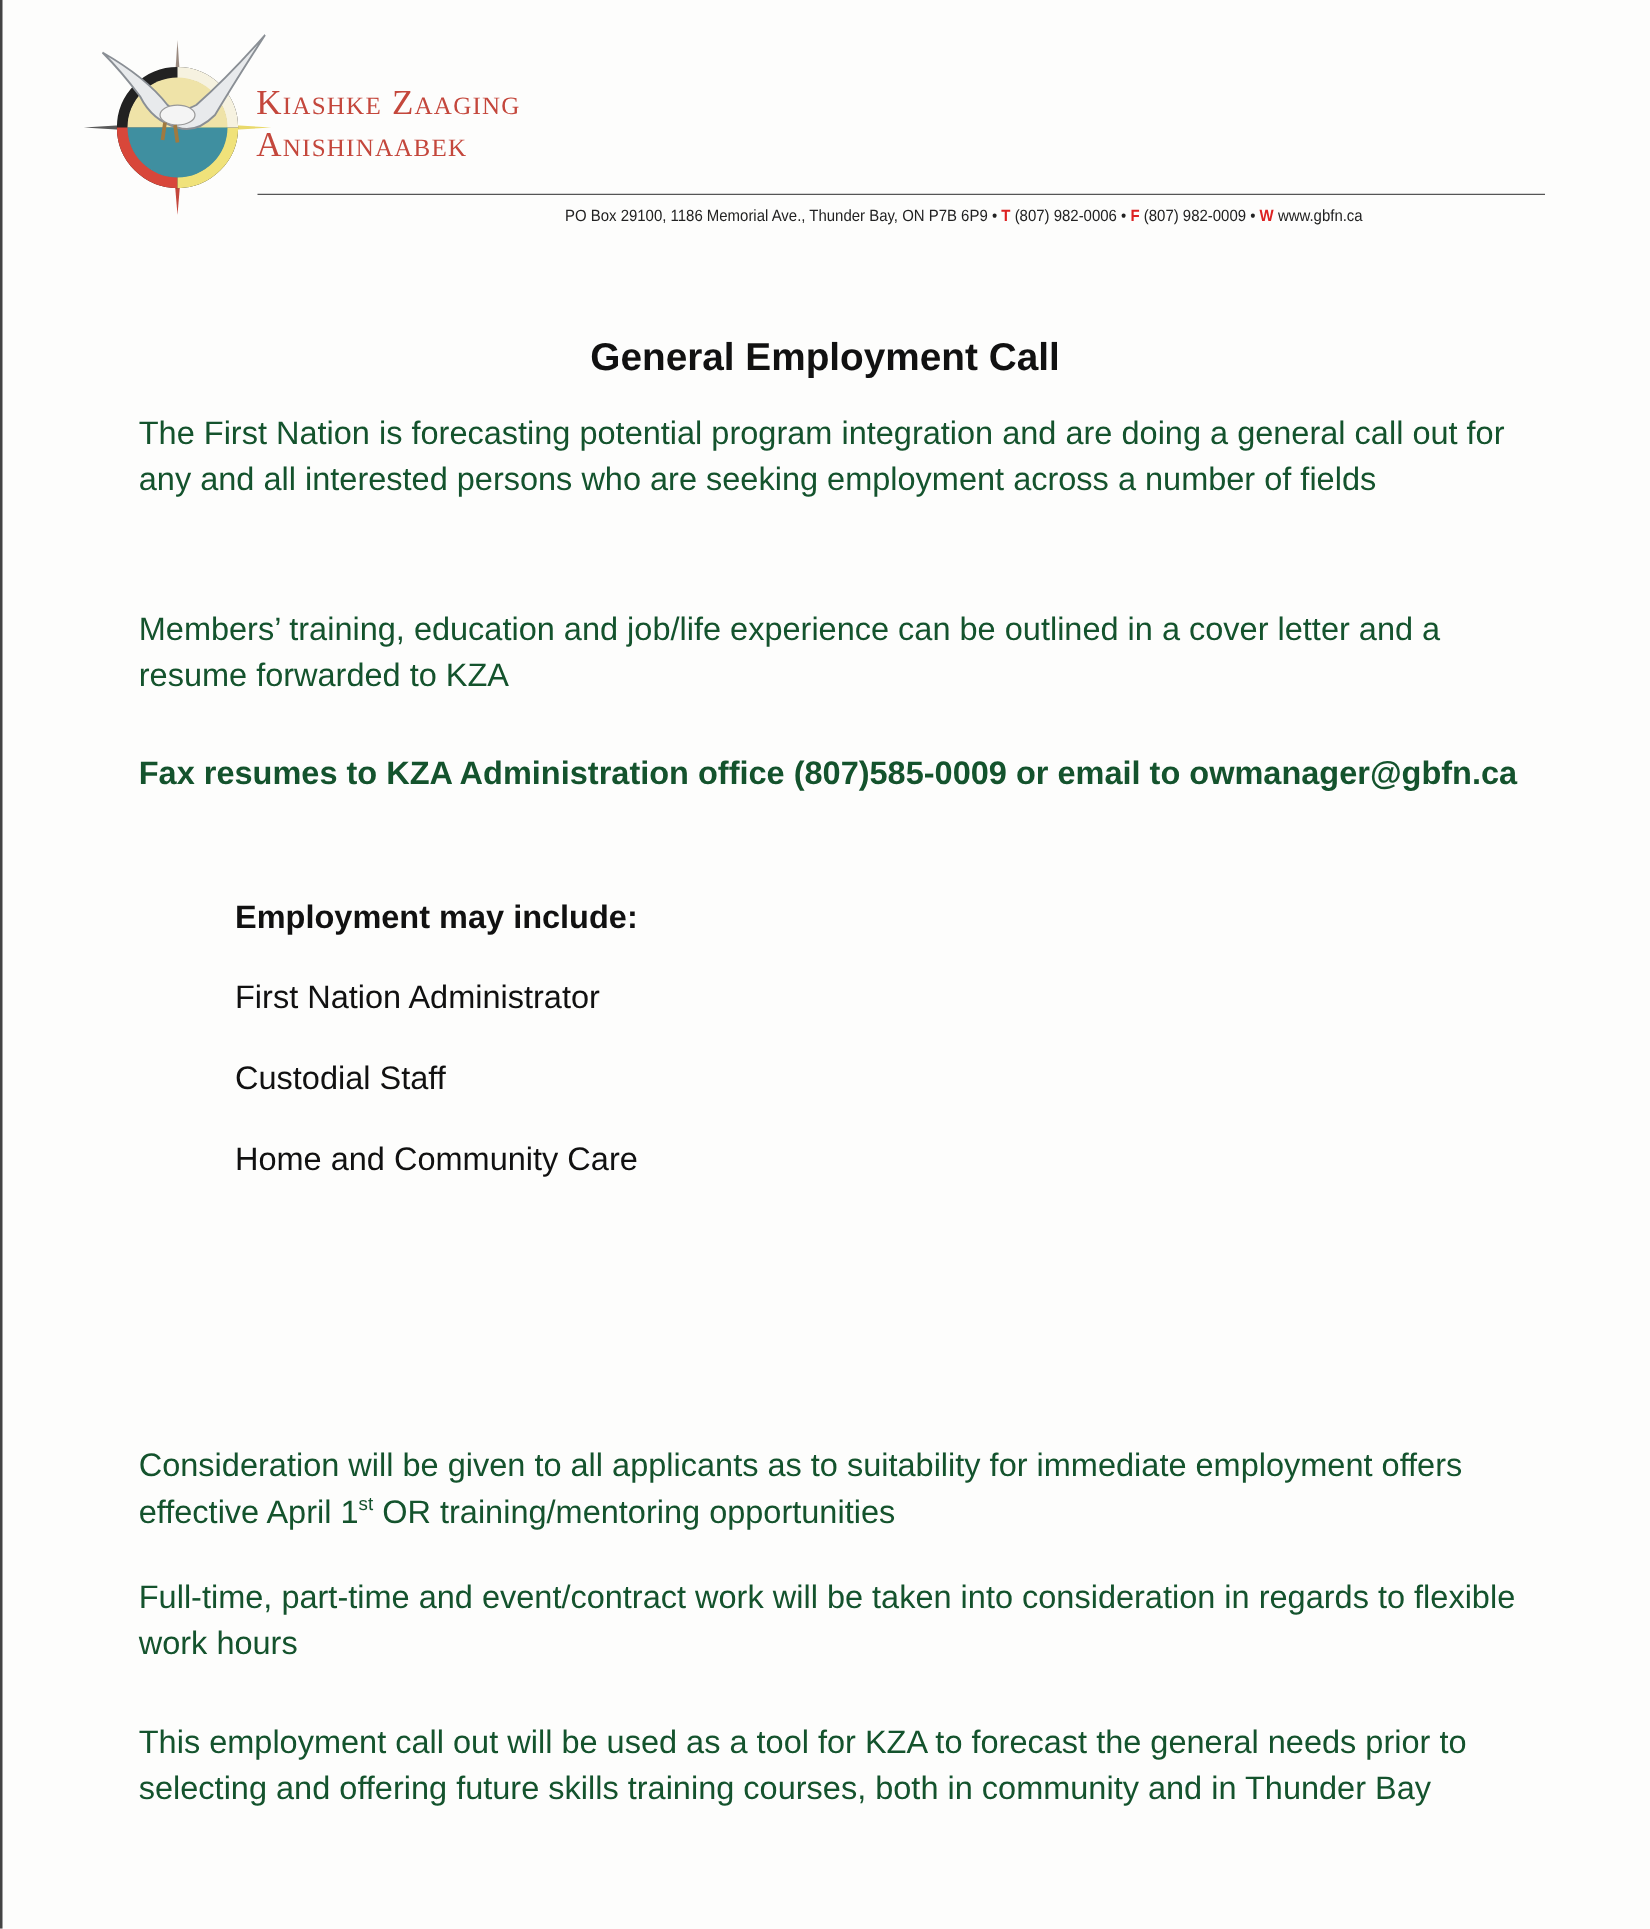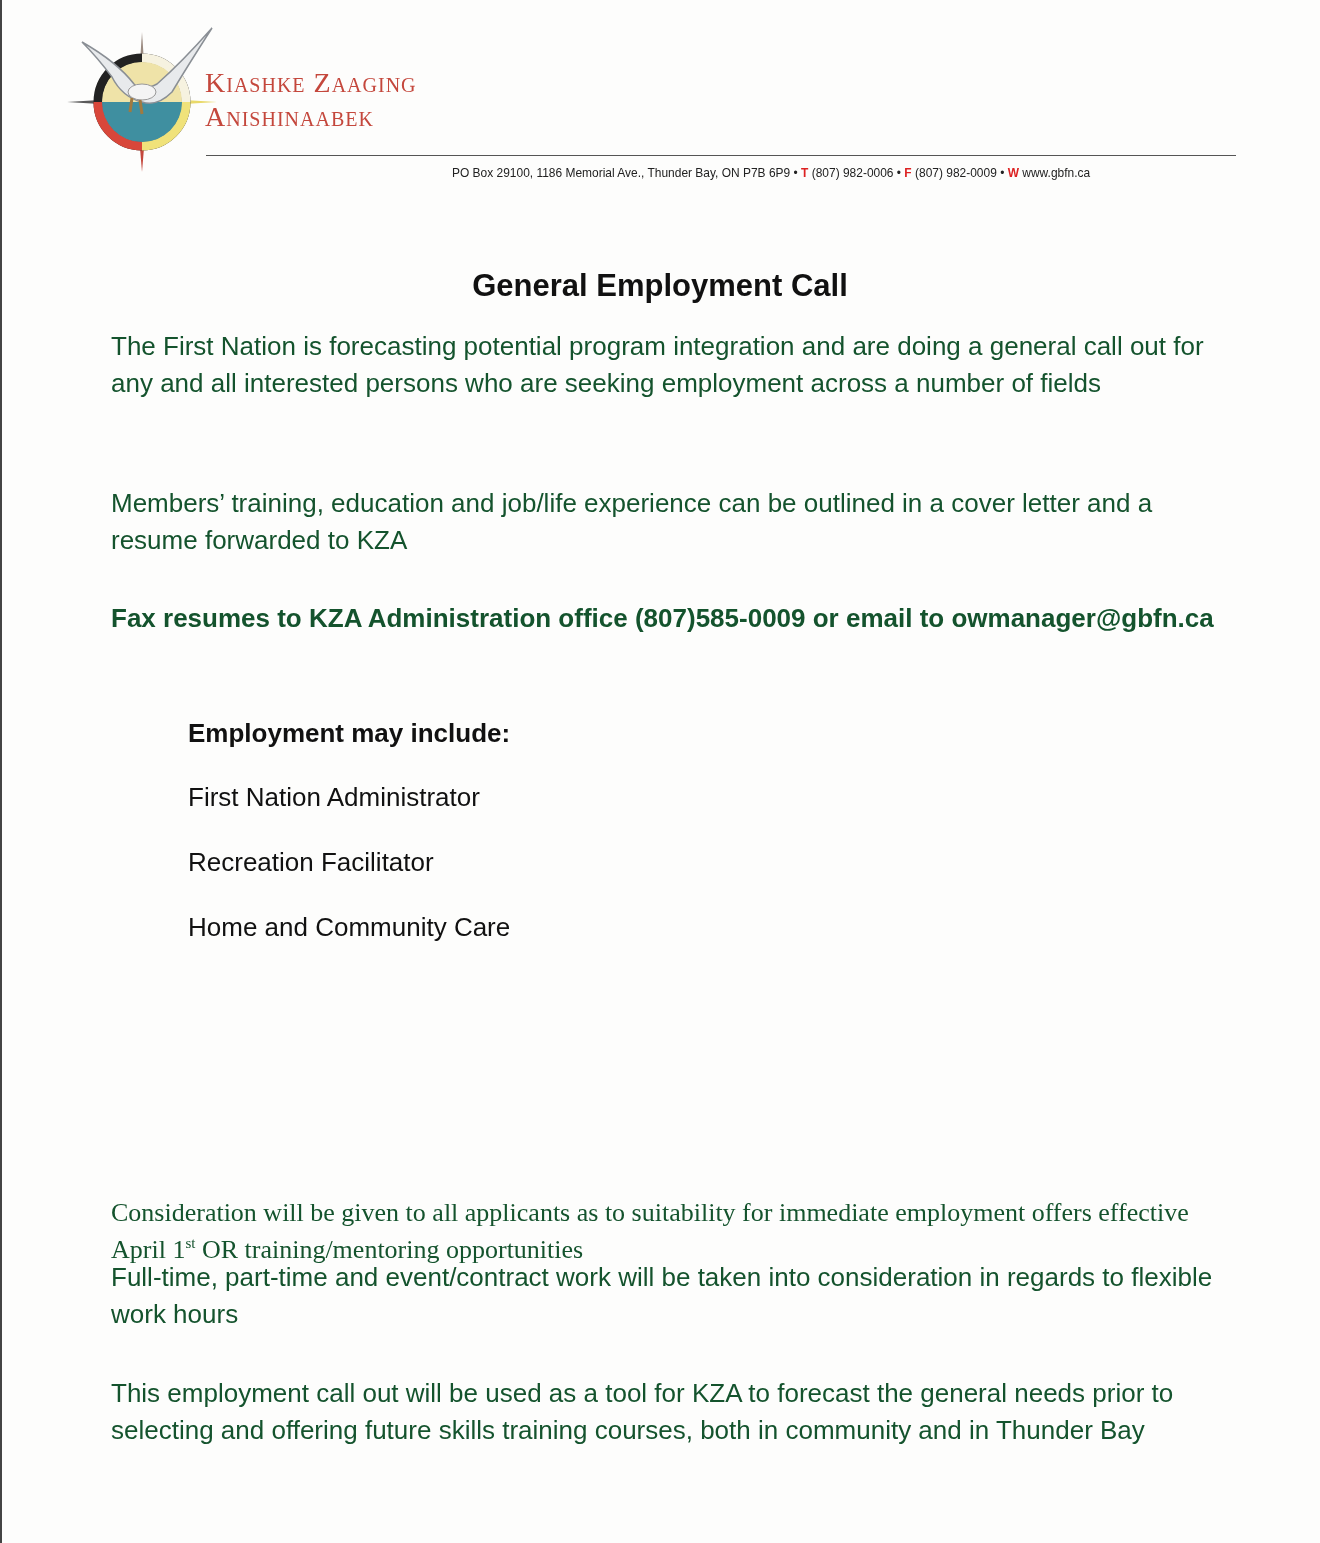--- a/index.html
+++ b/index.html
@@ -80,21 +80,21 @@
 
 <div class="para" style="top:328px;">The First Nation is forecasting potential program integration and are doing a general call out for any and all interested persons who are seeking employment across a number of fields</div>
 
 <div class="para" style="top:485px;">Members’ training, education and job/life experience can be outlined in a cover letter and a resume forwarded to KZA</div>
 
 <div class="para bold" style="top:600px;">Fax resumes to KZA Administration office (807)585-0009 or email to owmanager@gbfn.ca</div>
 
 <div class="list">
   <div class="heading">Employment may include:</div>
   <div class="item">First Nation Administrator</div>
-  <div class="item">Recreation Facilitator</div>
+  <div class="item">Custodial Staff</div>
   <div class="item">Home and Community Care</div>
 </div>
 
-<div class="para" style="top:1194px;font-family:Liberation Serif, serif;"><span>Consideration will be given to all applicants as to suitability for immediate employment offers effective April 1</span><sup>st</sup><span> OR training/mentoring opportunities</span></div>
+<div class="para" style="top:1154px;"><span>Consideration will be given to all applicants as to suitability for immediate employment offers effective April 1</span><sup>st</sup><span> OR training/mentoring opportunities</span></div>
 
 <div class="para" style="top:1259px;">Full-time, part-time and event/contract work will be taken into consideration in regards to flexible work hours</div>
 
 <div class="para" style="top:1375px;">This employment call out will be used as a tool for KZA to forecast the general needs prior to selecting and offering future skills training courses, both in community and in Thunder Bay</div>
 
 </body></html>

